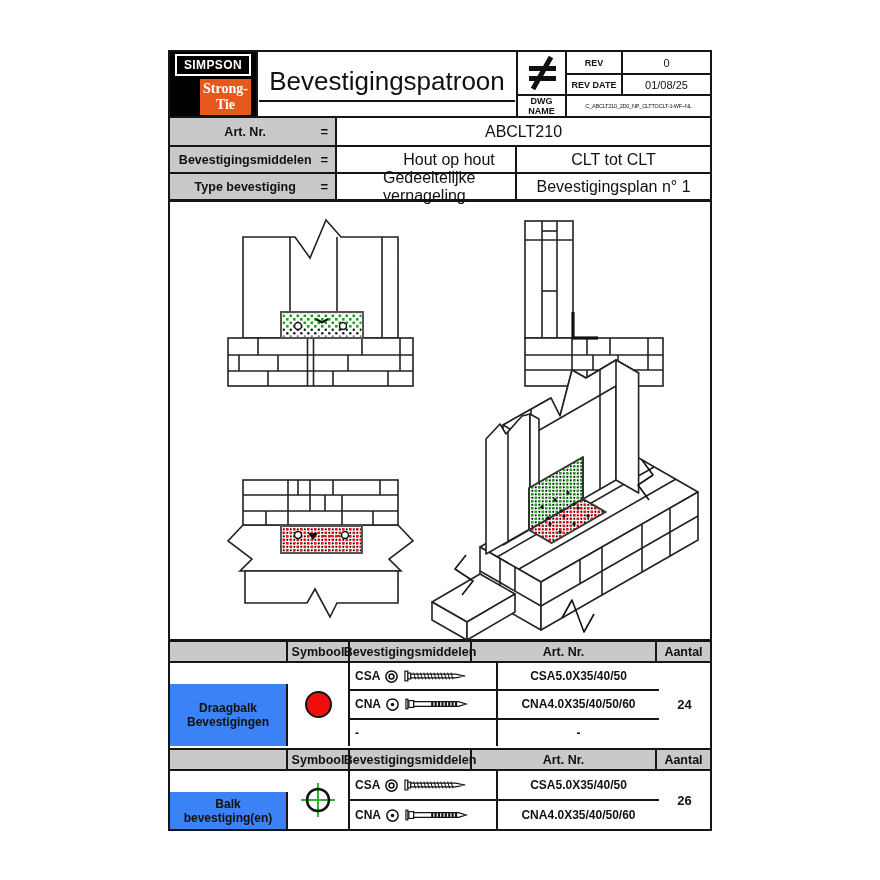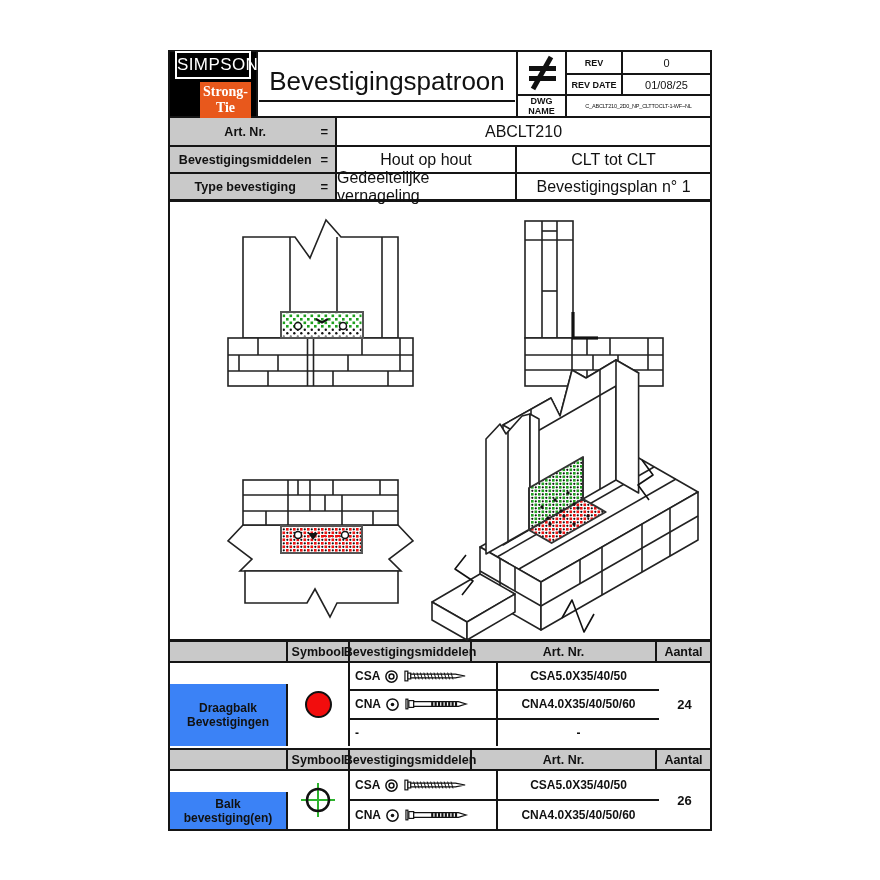--- a/index.html
+++ b/index.html
@@ -3,42 +3,42 @@
 <meta charset="utf-8">
 <style>
   html,body{margin:0;padding:0;background:#fff;width:880px;height:880px;
     font-family:"Liberation Sans",sans-serif;color:#111;}
   .sheet{position:absolute;left:168px;top:50px;width:544px;border:2px solid #151515;background:#fff;box-sizing:border-box;}
   *{box-sizing:border-box;}
 
   
   .hdr{display:flex;height:66px;border-bottom:2px solid #151515;}
   .brand{width:88px;background:#000;border-right:2px solid #151515;padding:5px 5px;display:flex;flex-direction:column;justify-content:center;gap:3px;}
-  .brand .simpson{border:2px solid #fff;color:#fff;font-weight:normal;font-size:17px;text-align:center;padding:2px 0;letter-spacing:.4px;}
+  .brand .simpson{border:2px solid #fff;color:#fff;font-weight:bold;font-size:12px;text-align:center;padding:2px 0;letter-spacing:.4px;}
   .brand .strongtie{background:#e8581c;color:#fff;font-family:"Liberation Serif",serif;font-weight:bold;font-size:14px;text-align:center;padding:2px 0;margin-left:25px;}
   .titlecell{flex:1;display:flex;align-items:center;justify-content:center;}
   .title{font-size:26px;font-weight:normal;border-bottom:2px solid #111;padding:0 10px 3px;white-space:nowrap;}
   .revblock{width:194px;border-left:2px solid #151515;display:grid;grid-template-columns:47px 56px 1fr;grid-template-rows:21px 21px 1fr;}
   .revblock>div{display:flex;align-items:center;justify-content:center;}
   .necell{grid-row:1/3;}
   .bl{border-left:2px solid #151515;}
   .bt{border-top:2px solid #151515;}
   .rlabel{font-size:9px;font-weight:bold;text-align:center;}
   .rvalue{font-size:11px;}
   .dwgval{font-size:5.5px;letter-spacing:-.2px;white-space:nowrap;overflow:hidden;}
 
   
   .info{border-bottom:3px solid #151515;}
   .irow{display:flex;height:27px;}
   .irow+.irow{border-top:2px solid #151515;}
   .ilabel{width:167px;background:#c9c9c9;border-right:2px solid #151515;display:flex;align-items:center;}
   .ilabel .lt{flex:1;text-align:center;font-weight:bold;font-size:12.5px;}
   .ilabel .eq{font-weight:bold;font-size:13px;padding-right:7px;}
   .ival{flex:1;display:flex;align-items:center;justify-content:center;font-size:16px;}
-  .iv1{width:180px;flex:none;border-right:2px solid #151515;}
+  .iv1{width:180px;flex:none;border-right:2px solid #151515;padding-left:46px;}
   .iv2{flex:1;}
 
   
   .draw{height:440px;border-bottom:3px solid #151515;position:relative;}
 
   
   .gap{height:2px;background:#fff;}
   .ft{border-top:2px solid #151515;}
   .ft.first{border-top:none;}
   .ft .hrow{display:flex;height:21px;background:#c9c9c9;border-bottom:2px solid #151515;}

